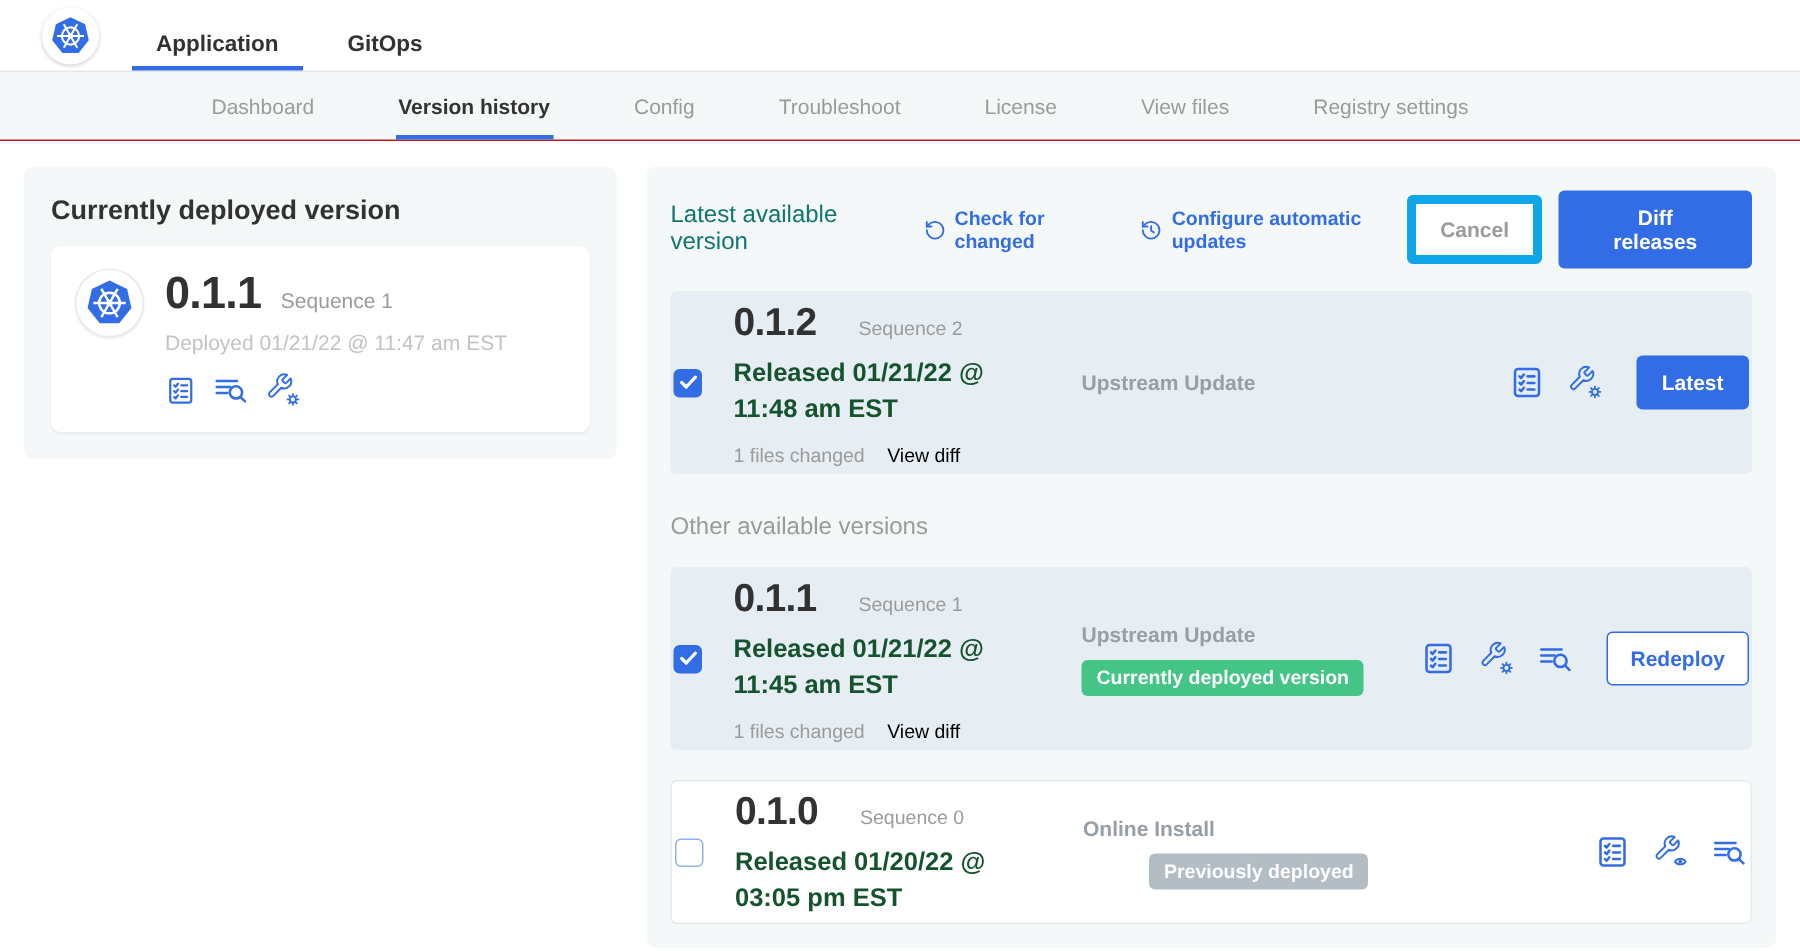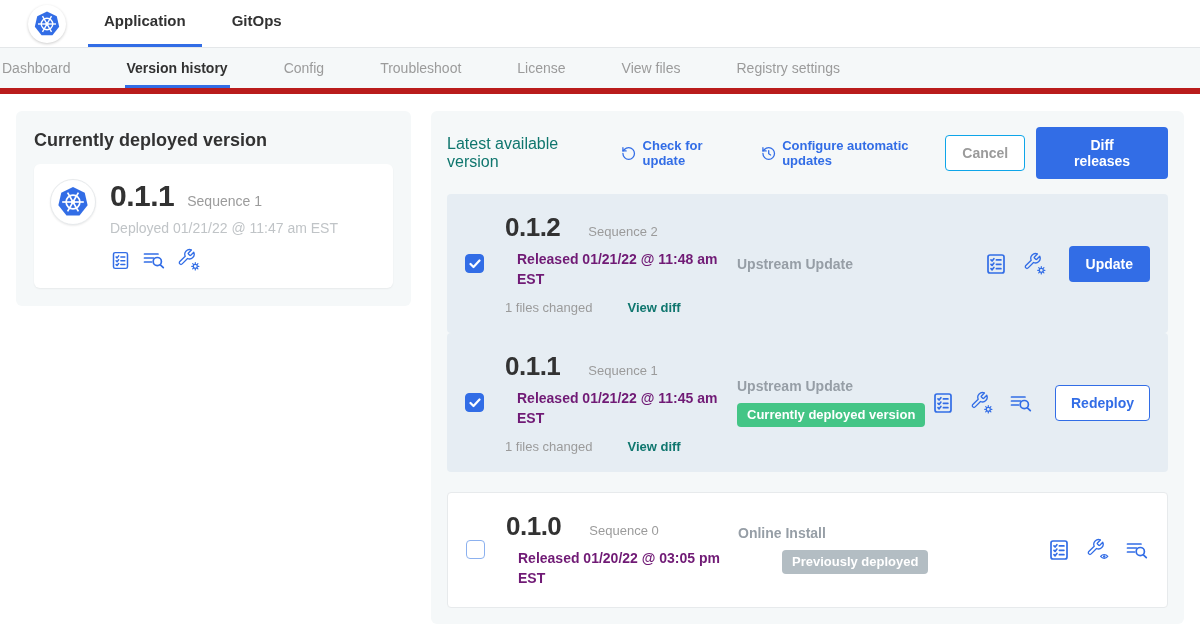--- a/index.html
+++ b/index.html
@@ -4,28 +4,28 @@
 <style>
   * { margin:0; padding:0; box-sizing:border-box; }
   body { font-family:"Liberation Sans", sans-serif; background:#fff; }
   .screen { width:1200px; height:634px; background:#fff; overflow:hidden; position:relative; }
 
   
   .topnav { height:48px; display:flex; align-items:stretch; background:#fff; border-bottom:1px solid #e4e7e9; }
   .logo-wrap { display:flex; align-items:center; margin-left:28px; }
   .logo-circle { width:38px; height:38px; border-radius:50%; background:#fff; box-shadow:0 1px 3px rgba(0,0,0,.2); display:flex; align-items:center; justify-content:center; }
   .topnav-tabs { display:flex; margin-left:22px; }
-  .topnav-tab { display:flex; padding:0 16px; font-size:15px; font-weight:bold; color:#323232; cursor:pointer; margin-right:14px;margin-top:12px; }
+  .topnav-tab { display:flex; align-items:center; padding:0 16px; font-size:15px; font-weight:bold; color:#323232; cursor:pointer; margin-right:14px;margin-top:12px; }
   .topnav-tab.active { box-shadow:inset 0 -3px 0 #326de6; }
   .topnav-right { margin-left:auto; display:flex; align-items:center; }
   .add-app-btn { border:1px solid #326de6; background:#fff; color:#326de6; font-weight:bold; font-size:14px; padding:7px 19px; border-radius:17px; cursor:pointer; font-family:inherit; }
   .logout { font-size:15px; color:#4a4a4a; margin:0 30px 0 24px; cursor:pointer; }
 
   
-  .subnav { height:46px; background:#f5f8f9; border-bottom:6px solid #b91c1c; display:flex; }
+  .subnav { height:46px; background:#f5f8f9; border-bottom:1px solid #b91c1c; display:flex; padding-left:139px; }
   .subnav-tab { display:flex; align-items:center; font-size:14px; color:#9b9b9b; cursor:pointer; margin-right:52px; padding:0 2px; }
   .subnav-tab.active { color:#323232; font-weight:bold; box-shadow:inset 0 -3px 0 #326de6; }
 
   
   .main { display:flex; padding:17px 16px; gap:20px; align-items:flex-start; }
 
   
   .left-panel { width:395px; flex:none; background:#f5f8f9; border-radius:6px; padding:16px 18px 18px; }
   .left-title { font-size:18px; font-weight:bold; color:#323232; margin:3px 0 13px; }
   .deployed-card { background:#fff; border-radius:6px; padding:15px 16px 16px; box-shadow:0 1px 2px rgba(0,0,0,.06); display:flex; }
@@ -38,44 +38,44 @@
   .icon-row { display:flex; gap:11px; margin-top:12px; align-items:center; }
   .icon-20 { width:21px; height:21px; cursor:pointer; }
   .icon-24 { width:24px; height:24px; cursor:pointer; }
   .icon-16 { width:17px; height:17px; }
 
   
   .right-panel { flex:1; background:#f5f8f9; border-radius:6px; padding:16px; }
   .panel-header { display:flex; align-items:center; margin-bottom:15px; }
   .panel-title { font-size:16px; font-weight:500; color:#0f766e; }
   .header-link { display:flex; align-items:center; gap:6px; font-size:13px; font-weight:bold; color:#326de6; cursor:pointer; margin-left:22px; }
-  .cancel-btn { margin-left:auto; background:#fff; border:1px solid #0ea5e9; border-radius:4px; padding:9px 16px; font-size:14px; font-weight:bold; color:#9b9b9b; cursor:pointer; font-family:inherit; }
+  .cancel-btn { margin-left:auto; background:#fff; border:6px solid #0ea5e9; border-radius:4px; padding:9px 16px; font-size:14px; font-weight:bold; color:#9b9b9b; cursor:pointer; font-family:inherit; }
   .diff-btn { background:#326de6; border:none; border-radius:4px; padding:10px 28px; font-size:14px; font-weight:bold; color:#fff; cursor:pointer; margin-left:11px; font-family:inherit; }
 
-  .version-row { border-radius:4px; padding:18px; display:flex; align-items:center; }
+  .version-row { border-radius:4px; padding:2px; display:flex; align-items:center; }
   .version-row.selected { background:#e6edf3; }
   .version-row.plain { background:#fff; border:1px solid #e7eaec; }
   .row-0 { margin-bottom:0; min-height:122px; }
   .other-title { font-size:16px; color:#9b9b9b; margin:27px 0 17px; }
   .row-1 { margin-bottom:20px; min-height:122px; }
   .row-2 { min-height:96px; }
 
   .checkbox { width:19px; height:19px; border-radius:4px; background:#fff; border:1px solid #8cb1ef; flex:none; margin-right:21px; cursor:pointer; display:flex; align-items:center; justify-content:center; }
   .checkbox svg { display:none; }
   .checkbox.checked { background:#326de6; border-color:#326de6; }
   .checkbox.checked svg { display:block; }
 
   .row-info { width:218px; flex:none; }
   .row-ver-line { display:flex; align-items:baseline; }
   .row-version { font-size:26px; font-weight:bold; color:#323232; letter-spacing:-.5px; }
   .row-seq { font-size:13px; color:#9b9b9b; margin-left:28px;text-align:right; }
-  .released { font-size:14px; font-weight:bold; color:#701a75; margin-top:7px; line-height:1.4; max-width:206px;margin-left:12px; }
+  .released { font-size:17px; font-weight:bold; color:#14532d; margin-top:7px; line-height:1.4; max-width:206px; }
   .files-line { display:flex; gap:15px; margin-top:11px; align-items:baseline; }
   .files-changed { font-size:13px; color:#9b9b9b; }
-  .view-diff { font-size:13px; font-weight:bold; color:#0f766e; cursor:pointer;margin-left:20px; }
+  .view-diff { font-size:13px; font-weight:normal; color:#000000; cursor:pointer; }
 
   .row-mid { flex:1; padding-left:14px; }
   .source-label { font-size:14px; font-weight:bold; color:#969ea6; }
   .badge { display:inline-block; margin-top:9px; padding:4px 10px 5px; border-radius:4px; font-size:13px; font-weight:bold; color:#fff; }
   .badge-green { background:#44c586; }
   .badge-gray { background:#b3bdc3;margin-left:44px; }
 
   .row-actions { margin-left:auto; display:flex; align-items:center; gap:15px; }
   .deploy-btn { background:#326de6; border:none; border-radius:4px; padding:10px 17px; font-size:14px; font-weight:bold; color:#fff; cursor:pointer; margin-left:7px; font-family:inherit; }
   .redeploy-btn { background:#fff; border:1px solid #326de6; border-radius:4px; padding:9px 15px; font-size:14px; font-weight:bold; color:#326de6; cursor:pointer; margin-left:7px; font-family:inherit; }
@@ -201,21 +201,21 @@
 
     <div class="right-panel">
 
       <div class="panel-header">
         <span class="panel-title">Latest available version</span>
         <span class="header-link">
           <svg class="icon-16" viewBox="0 0 24 24" fill="none" stroke="#326de6" stroke-width="2" stroke-linecap="round" stroke-linejoin="round">
             <path d="M3 12a9 9 0 1 0 9-9 9.75 9.75 0 0 0-6.74 2.74L3 8"></path>
               <polyline points="3 3 3 8 8 8"></polyline>
           </svg>
-          <span>Check for update</span>
+          <span>Check for changed</span>
         </span>
         <span class="header-link">
           <svg class="icon-16" viewBox="0 0 24 24" fill="none" stroke="#326de6" stroke-width="2" stroke-linecap="round" stroke-linejoin="round">
             <path d="M3 12a9 9 0 1 0 9-9 9.75 9.75 0 0 0-6.74 2.74L3 8"></path>
               <polyline points="3 3 3 8 8 8"></polyline>
               <polyline points="12 7.5 12 12.5 15 14.3"></polyline>
           </svg>
           <span>Configure automatic updates</span>
         </span>
         <button class="cancel-btn">Cancel</button>
@@ -259,24 +259,25 @@
               <line x1="21" y1="18.3" x2="21.9" y2="18.3"></line>
                 <line x1="15.6" y1="18.3" x2="14.7" y2="18.3"></line>
               <line x1="18.3" y1="21" x2="18.3" y2="21.9"></line>
                 <line x1="18.3" y1="15.6" x2="18.3" y2="14.7"></line>
               <line x1="20.2" y1="20.2" x2="20.9" y2="20.9"></line>
                 <line x1="16.4" y1="16.4" x2="15.7" y2="15.7"></line>
               <line x1="20.2" y1="16.4" x2="20.9" y2="15.7"></line>
                 <line x1="16.4" y1="20.2" x2="15.7" y2="20.9"></line>
             </g>
           </svg>
-          <button class="deploy-btn">Update</button>
-        </div>
-      </div>
-
+          <button class="deploy-btn">Latest</button>
+        </div>
+      </div>
+
+      <div class="other-title">Other available versions</div>
 
       <div class="version-row selected row-1">
         <div class="checkbox checked">
           <svg width="12" height="10" viewBox="0 0 12 10" fill="none" stroke="#fff" stroke-width="2.2" stroke-linecap="round" stroke-linejoin="round">
               <polyline points="1.5 5 4.5 8 10.5 1.5"></polyline>
             </svg>
         </div>
         <div class="row-info">
           <div class="row-ver-line">
             <span class="row-version">0.1.1</span>

